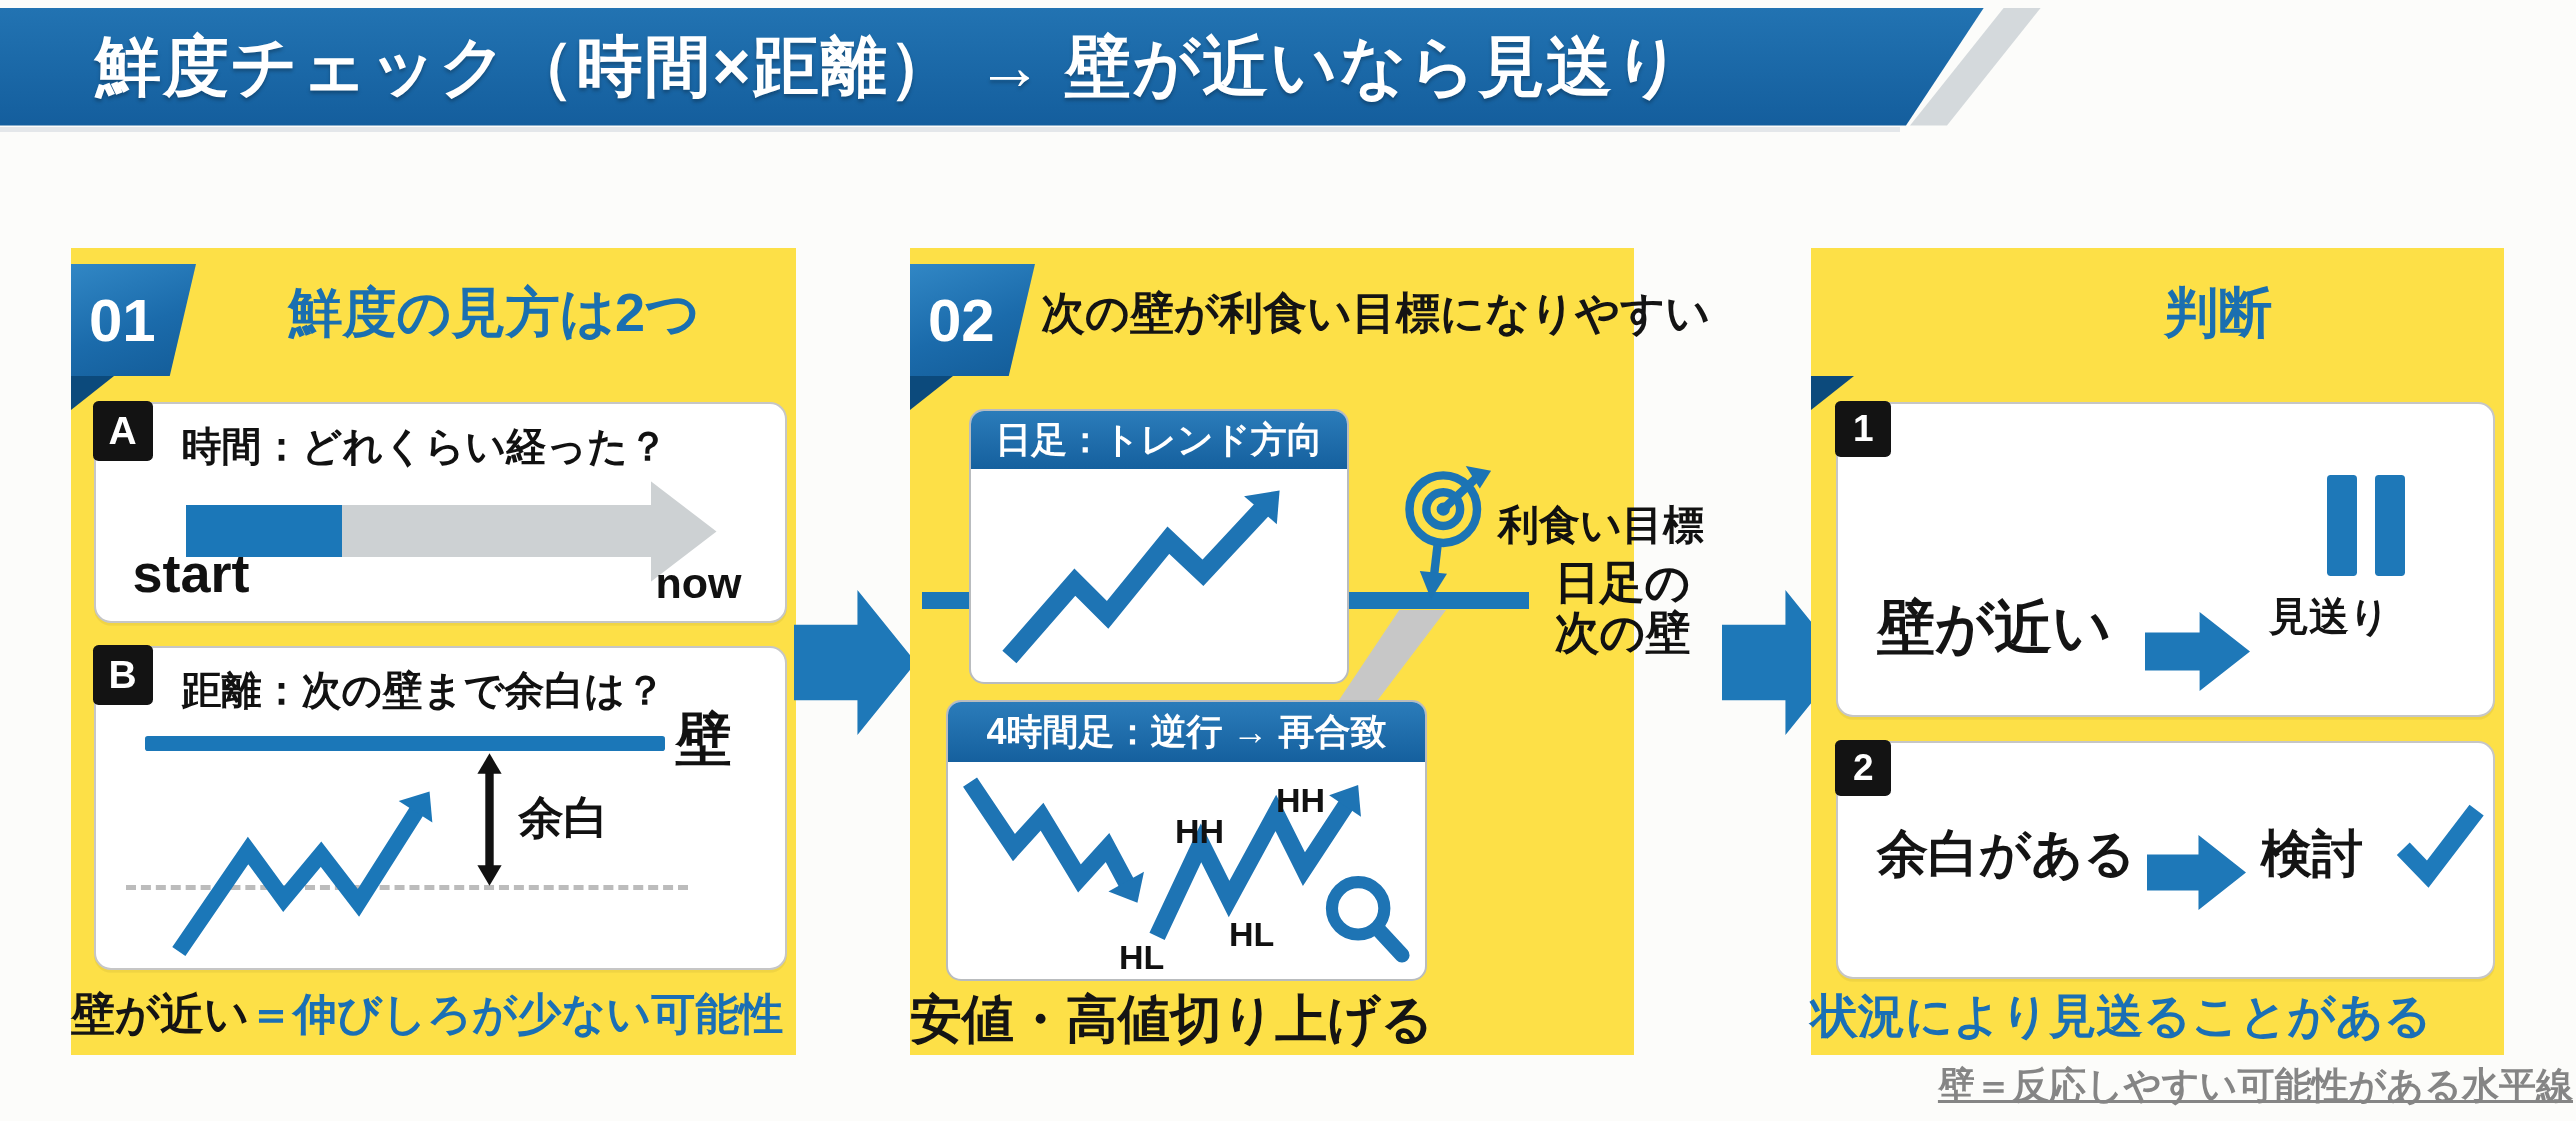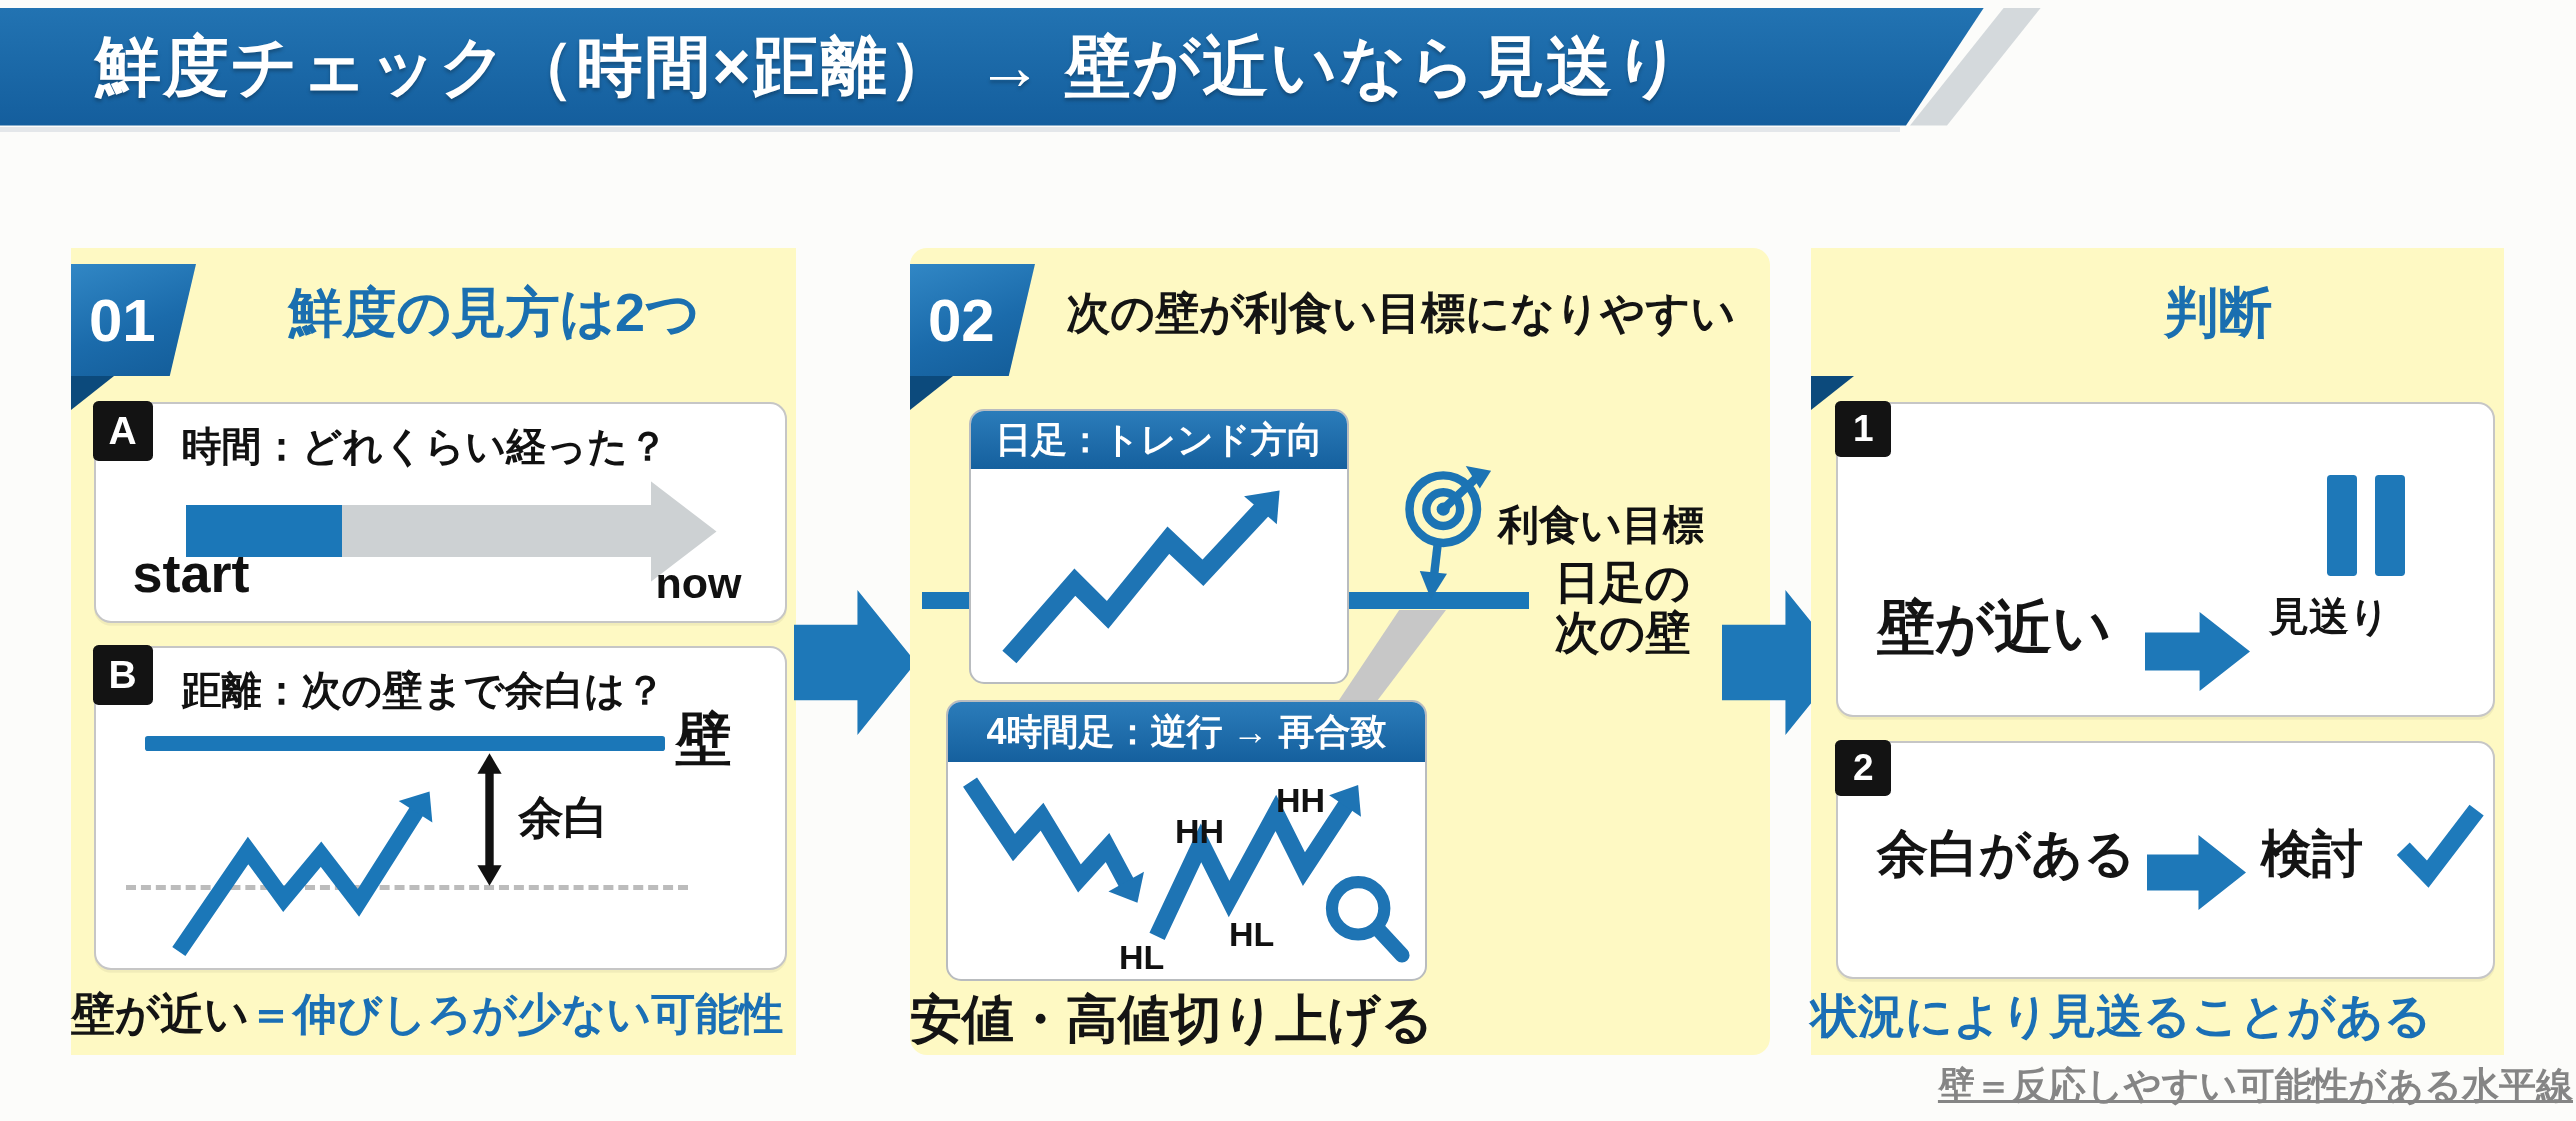--- a/index.html
+++ b/index.html
@@ -11,23 +11,23 @@
     clip-path:polygon(94px 0,131px 0,37px 100%,0 100%);}
   .banner{position:absolute;left:0;top:7.5px;width:1984px;height:118px;
     background:linear-gradient(180deg,#2273b2,#145e9d);
     clip-path:polygon(0 0,1984px 0,1906px 100%,0 100%);}
   .banner-title{position:absolute;left:95px;top:50%;transform:translateY(-50%);
     color:#fff;font-size:66px;font-weight:900;letter-spacing:1.9px;white-space:nowrap;
     text-shadow:0 2.8px 3.7px rgba(0,0,0,.25);}
   .banner-underline{position:absolute;left:0;top:127px;width:1900px;height:4.7px;background:#e4e7ea;}
 
   
-  .panel{position:absolute;top:248px;height:807px;background:#fef9c3;}
+  .panel{position:absolute;top:248px;height:807px;background:#fde047;}
   .panel1{left:71px;width:725px;}
-  .panel2{left:910px;width:860px;border-radius:17px;}
+  .panel2{left:910px;width:724px;}
   .panel3{left:1811px;width:693px;}
 
   .num-badge{position:absolute;top:16px;left:0;width:125px;height:112px;color:#fff;
     font-size:60px;font-weight:900;display:flex;align-items:center;justify-content:center;
     padding-right:22.5px;box-sizing:border-box;
     background:linear-gradient(160deg,#3187c5 0%,#1b6bab 55%,#135c98 100%);
     clip-path:polygon(0 0,100% 0,79% 100%,0 100%);}
   .badge-fold{position:absolute;top:128px;left:0;width:43px;height:34px;background:#0c4a7c;
     clip-path:polygon(0 0,100% 0,0 100%);}
   .panel-title{position:absolute;top:29px;left:131px;right:9.4px;text-align:center;

